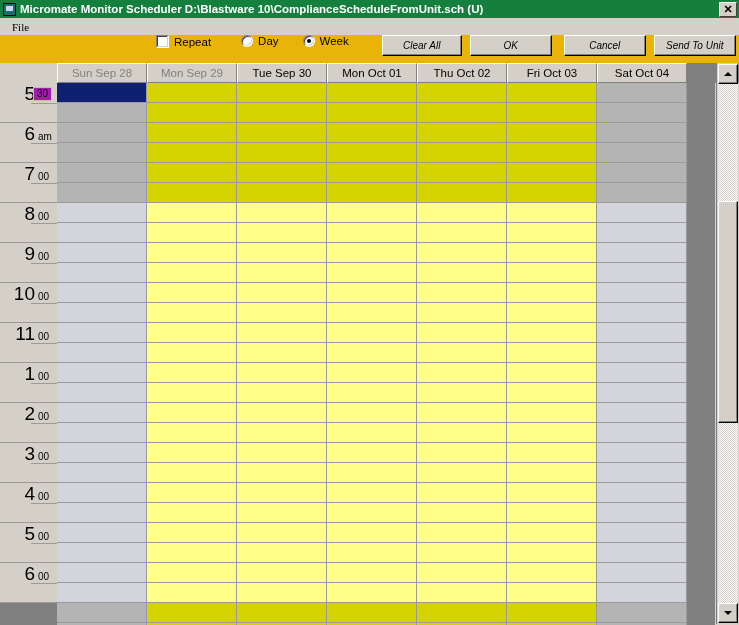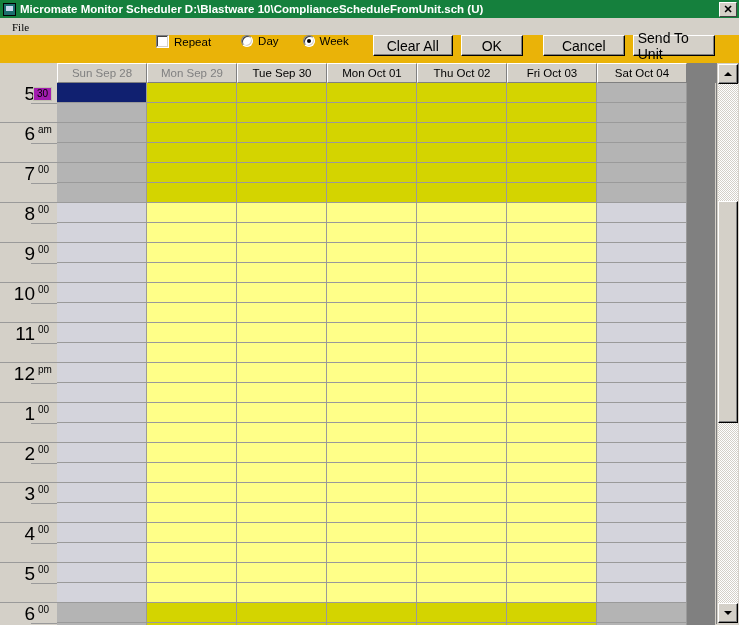--- a/index.html
+++ b/index.html
@@ -126,28 +126,29 @@
   }
 
   .btn {
     height: 21px;
     background: #d4d0c8;
     border-top: 1px solid #ffffff;
     border-left: 1px solid #ffffff;
     border-right: 1px solid #000000;
     border-bottom: 1px solid #000000;
     box-shadow: inset -1px -1px 0 #808080;
-    font-size: 14px;
+    font-size: 10px;
     font-family: "Liberation Sans", sans-serif;
     color: #000;
     display: flex;
     align-items: center;
     justify-content: center;
     cursor: default;
     padding: 0 4px;
+    font-style: italic;
   }
 
   
   #grid-area {
     position: relative;
     width: 739px;
     height: 563px;
     background: #808080;
     overflow: hidden;
   }
@@ -208,21 +209,21 @@
     right: 22px;
     top: 1px;
     font-size: 19px;
     line-height: 20px;
     color: #000;
     font-family: "Liberation Sans", sans-serif;
   }
   .hour-suffix {
     position: absolute;
     left: 36px;
-    top: 1px;
+    top: 8px;
     font-size: 10px;
     line-height: 12px;
     color: #000;
     padding: 0 2px;
   }
   .hour-suffix.current {
     background: #a21caf;
     border: 1px solid #c0c0b0;
     left: 33px;
     top: 4px;
@@ -358,27 +359,27 @@
   <div class="opt" style="margin-right:30px;">
     <span class="checkbox-box"></span>
     <span class="opt-label">Repeat</span>
   </div>
 
   <div class="opt" style="margin-right:24px;">
     <span class="radio-circle"></span>
     <span class="opt-label">Day</span>
   </div>
 
-  <div class="opt" style="margin-right:24px;">
+  <div class="opt" style="margin-right:33px;">
     <span class="radio-circle checked"></span>
     <span class="opt-label">Week</span>
   </div>
 
   <div class="btn" style="width:80px;margin-right:8px;">Clear All</div>
-  <div class="btn" style="width:62px;margin-right:20px;">OK</div>
+  <div class="btn" style="width:82px;margin-right:12px;">OK</div>
   <div class="btn" style="width:82px;margin-right:8px;">Cancel</div>
   <div class="btn" style="width:82px;">Send To Unit</div>
 </div>
 
 <div id="grid-area">
 
   <div id="grid-right-filler"></div>
 
   <div id="day-header">
     <div id="corner-cell"></div>
@@ -420,25 +421,20 @@
         <span class="hour-rule"></span>
       </div>
       <div class="hour-block">
         <span class="hour-num">10</span>
         <span class="hour-suffix">00</span>
         <span class="hour-rule"></span>
       </div>
       <div class="hour-block">
         <span class="hour-num">11</span>
         <span class="hour-suffix">00</span>
-        <span class="hour-rule"></span>
-      </div>
-      <div class="hour-block">
-        <span class="hour-num">12</span>
-        <span class="hour-suffix">pm</span>
         <span class="hour-rule"></span>
       </div>
       <div class="hour-block">
         <span class="hour-num">1</span>
         <span class="hour-suffix">00</span>
         <span class="hour-rule"></span>
       </div>
       <div class="hour-block">
         <span class="hour-num">2</span>
         <span class="hour-suffix">00</span>

